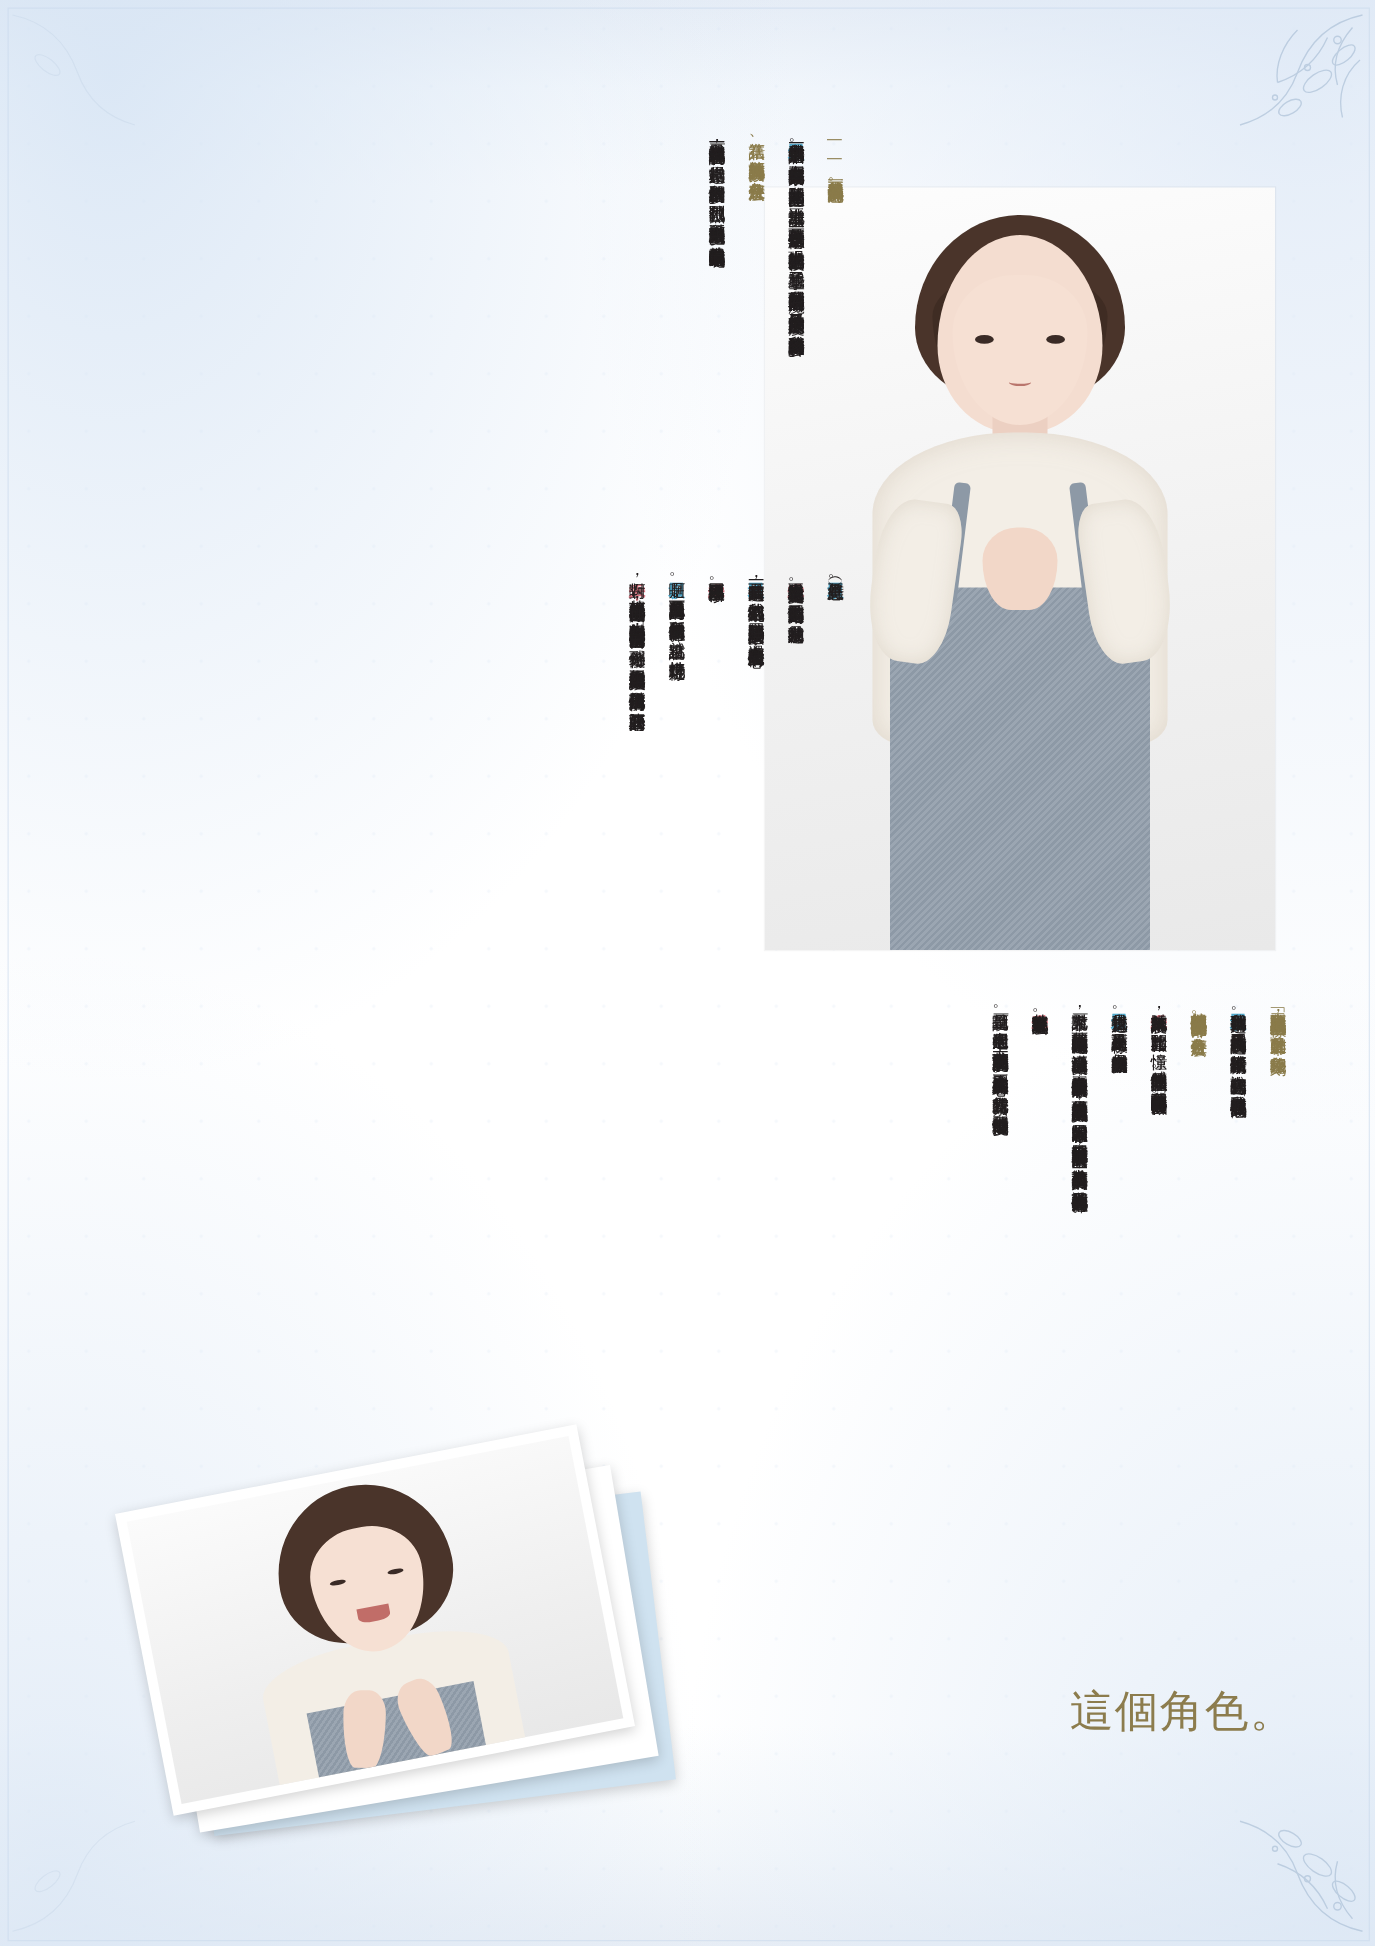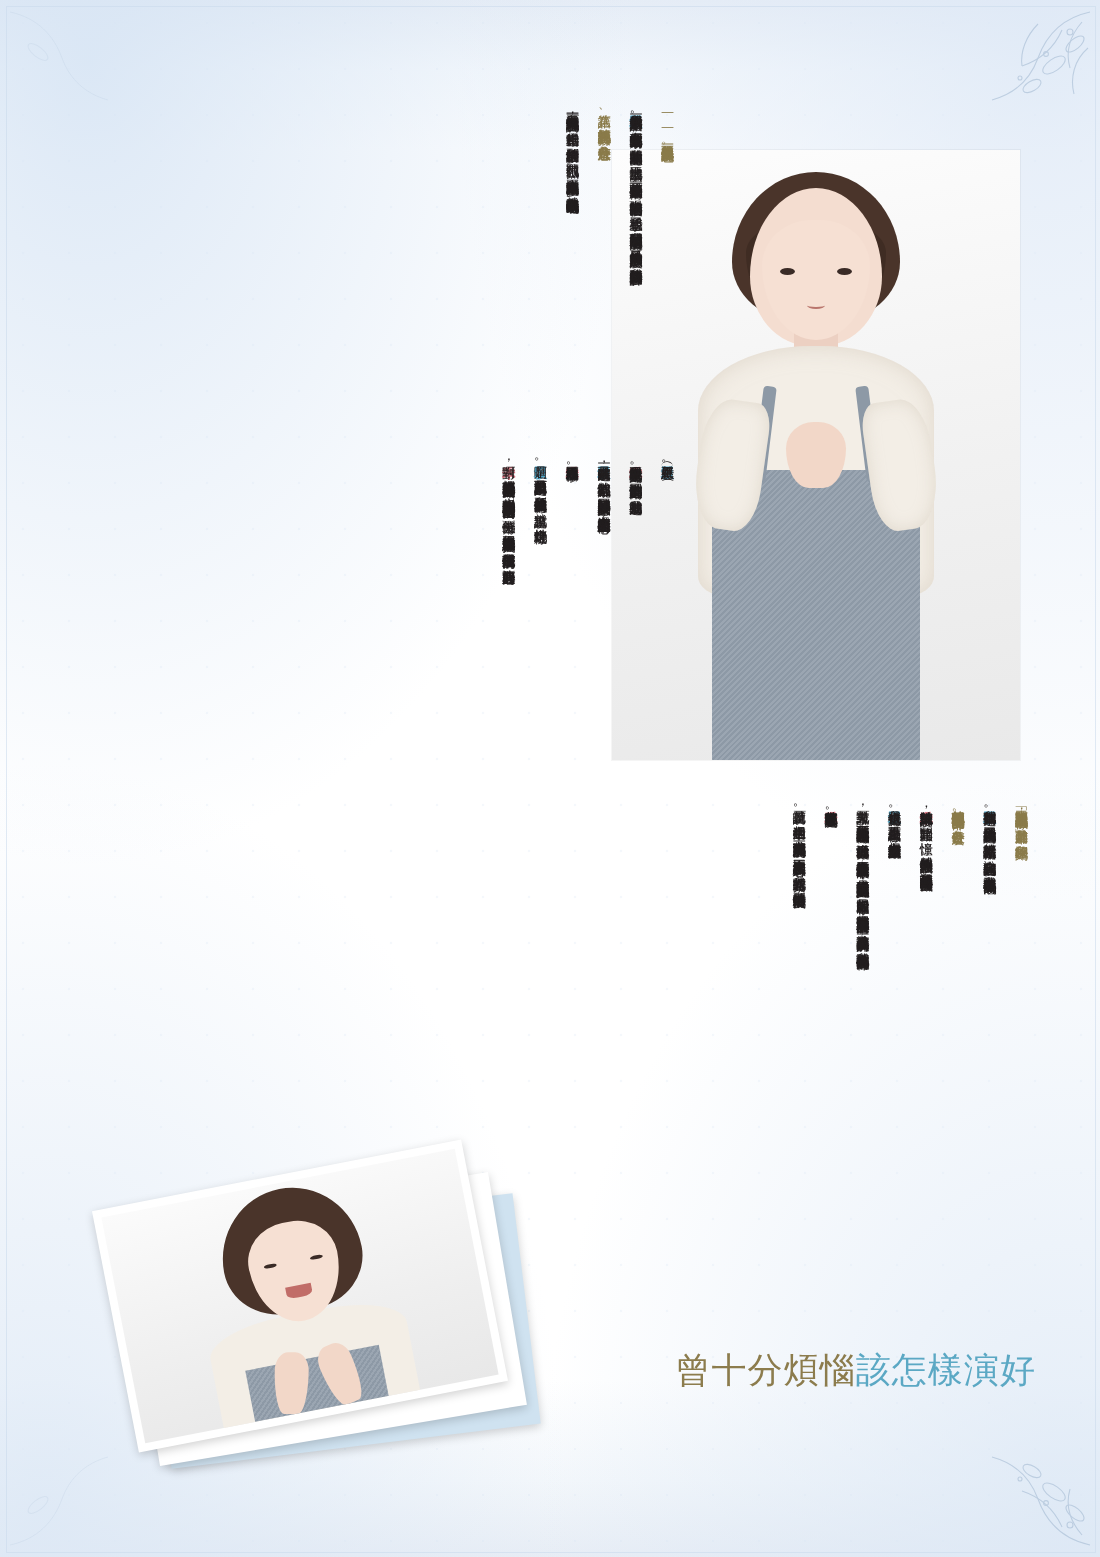--- a/index.html
+++ b/index.html
@@ -452,15 +452,15 @@
         <div class="s-smile"></div>
         <div class="s-body"></div>
         <div class="s-dress"></div>
         <div class="s-handL"></div>
         <div class="s-handR"></div>
       </div>
     </div>
   </div>
 
   <div class="pullquote">
-    <div class="pq-line"><span>曾十分煩惱</span><span class="pq-accent">該怎樣演好</span></div>
+    <div class="pq-line">這個角色。</div>
   </div>
 </div>
 
 </body></html>

